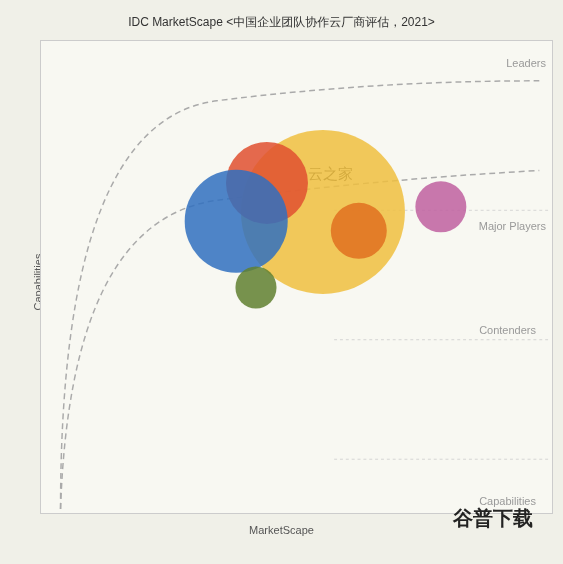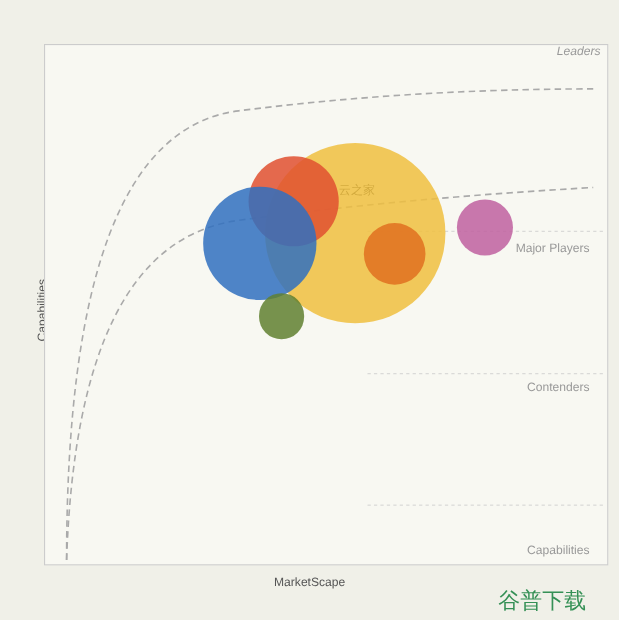--- a/index.html
+++ b/index.html
@@ -35,32 +35,30 @@
       background: #f8f8f2;
       border: 1px solid #ccc;
     }
     
     .quadrant-label {
       position: absolute;
       font-size: 11px;
       color: #999;
     }
     .label-leaders {
-      top: 0;
+      top: 16px;
       right: 6px;
-      font-style: italic;
     }
     .label-major {
       top: 38%;
-      right: 16px;
+      right: 6px;
     }
     .label-contenders {
       top: 60%;
       right: 16px;
-      margin-top: 22px;
     }
     .label-participants {
       bottom: 6px;
       right: 16px;
     }
     
     .axis-x {
       position: absolute;
       bottom: 28px;
       left: 50%;
@@ -86,40 +84,41 @@
     }
     
     .bubble {
       position: absolute;
       border-radius: 50%;
       transform: translate(-50%, -50%);
     }
     
     .yunzhijia-label {
       position: absolute;
-      font-size: 11px;
+      font-size: 15px;
       color: #333;
       white-space: nowrap;
     }
     
     .watermark {
       position: absolute;
-      bottom: 4px;
+      bottom: 32px;
       right: 30px;
       font-size: 20px;
-      font-weight: normal;
-      color: #15803d;
+      font-weight: bold;
+      color: #000000;
       opacity: 0.85;
     }
   </style>
 </head>
 <body>
 
 <div class="chart-container">
 
+  <div class="chart-title">IDC MarketScape &lt;中国企业团队协作云厂商评估，2021&gt;</div>
 
   <div class="axis-y">Capabilities</div>
 
   <div class="chart-area">
 
     <svg class="curve-svg" viewBox="0 0 523 474" preserveAspectRatio="none">
 
       <path d="M 20 470 Q 20 80 180 60 Q 340 40 510 40" fill="none" stroke="#aaa" stroke-width="1.5" stroke-dasharray="6,4"></path>
 
       <path d="M 20 470 Q 30 180 180 160 Q 330 140 510 130" fill="none" stroke="#aaa" stroke-width="1.5" stroke-dasharray="6,4"></path>

